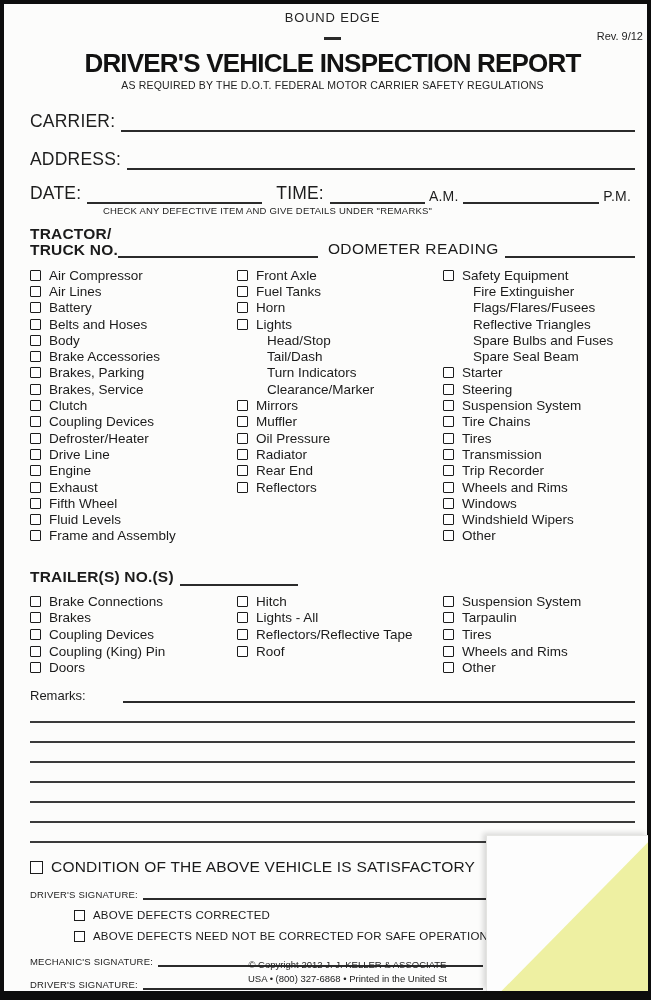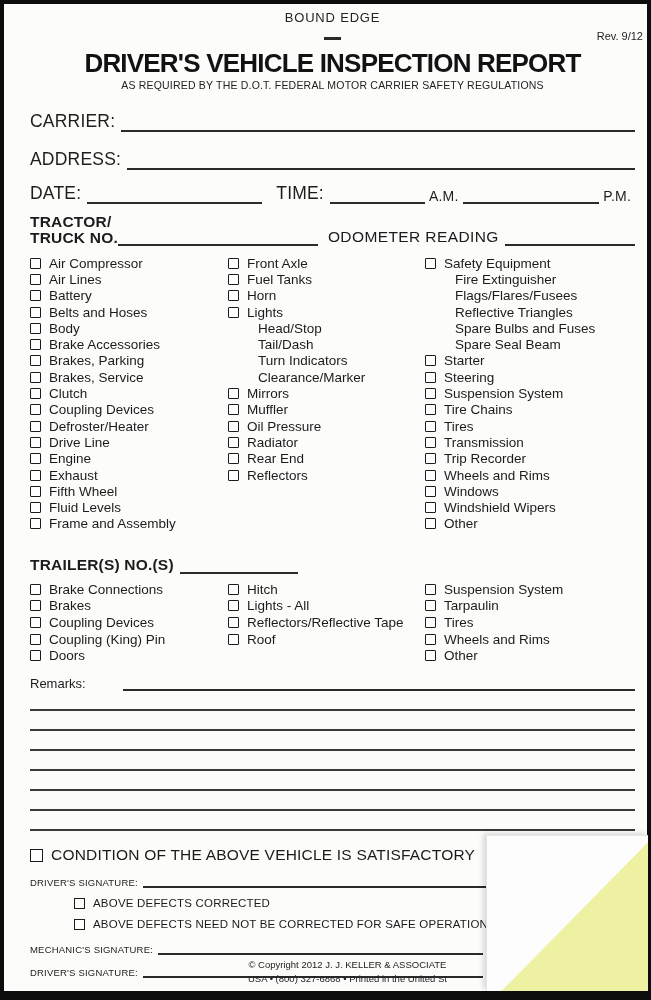--- a/index.html
+++ b/index.html
@@ -27,21 +27,21 @@
   .date-row .sm { font-size:14px; padding:0 4px; }
   .check-note { text-align:center; font-size:9.5px; letter-spacing:.2px; margin-top:1px; padding-right:130px; color:#242424; }
 
   
   .tractor-row { display:flex; align-items:flex-end; margin-top:10px; }
   .tractor-label { font-weight:bold; font-size:15.5px; line-height:16px; letter-spacing:.2px; white-space:nowrap; }
   .odo-label { font-size:15.5px; letter-spacing:.4px; white-space:nowrap; padding:0 6px 0 10px; }
   .tractor-row .line1 { width:200px; }
 
   
-  .grid { display:flex; margin-top:9px; }
+  .grid { display:flex; margin-top:9px;gap:9px; }
   .grid .col { width:198px; }
   .grid .col + .col { width:197px; }
   .grid .col:last-child { flex:1; }
   .chk-row { display:flex; align-items:center; height:16.3px; font-size:13.5px; white-space:nowrap; }
   .chk-row .box { width:11px; height:11px; border:1.6px solid #1c1c1c; border-radius:1px; background:#fff; margin-right:8px; flex:none; }
   .chk-row.sub { padding-left:30px; }
   .trailer-head { display:flex; align-items:flex-end; margin-top:24px; }
   .trailer-head .lbl { font-weight:bold; font-size:15.5px; letter-spacing:.2px; padding-right:6px; }
   .trailer-head .uline { flex:none; width:118px; }
   .trailer-grid { margin-top:7px; }
@@ -95,20 +95,21 @@
 
       <div class="frow date-row">
         <span class="lbl">DATE:</span>
         <span class="uline fixed" style="width:175px"></span>
         <span class="lbl" style="padding-left:14px">TIME:</span>
         <span class="uline fixed" style="width:95px"></span>
         <span class="sm">A.M.</span>
         <span class="uline"></span>
         <span class="sm">P.M.</span>
       </div>
+      <div class="check-note">CHECK ANY DEFECTIVE ITEM AND GIVE DETAILS UNDER "REMARKS"</div>
 
       <div class="tractor-row">
         <div class="tractor-label">
           <span>TRACTOR/</span><br>
           <span>TRUCK NO.</span>
         </div>
         <span class="uline fixed line1"></span>
         <span class="odo-label">ODOMETER READING</span>
         <span class="uline"></span>
       </div>

